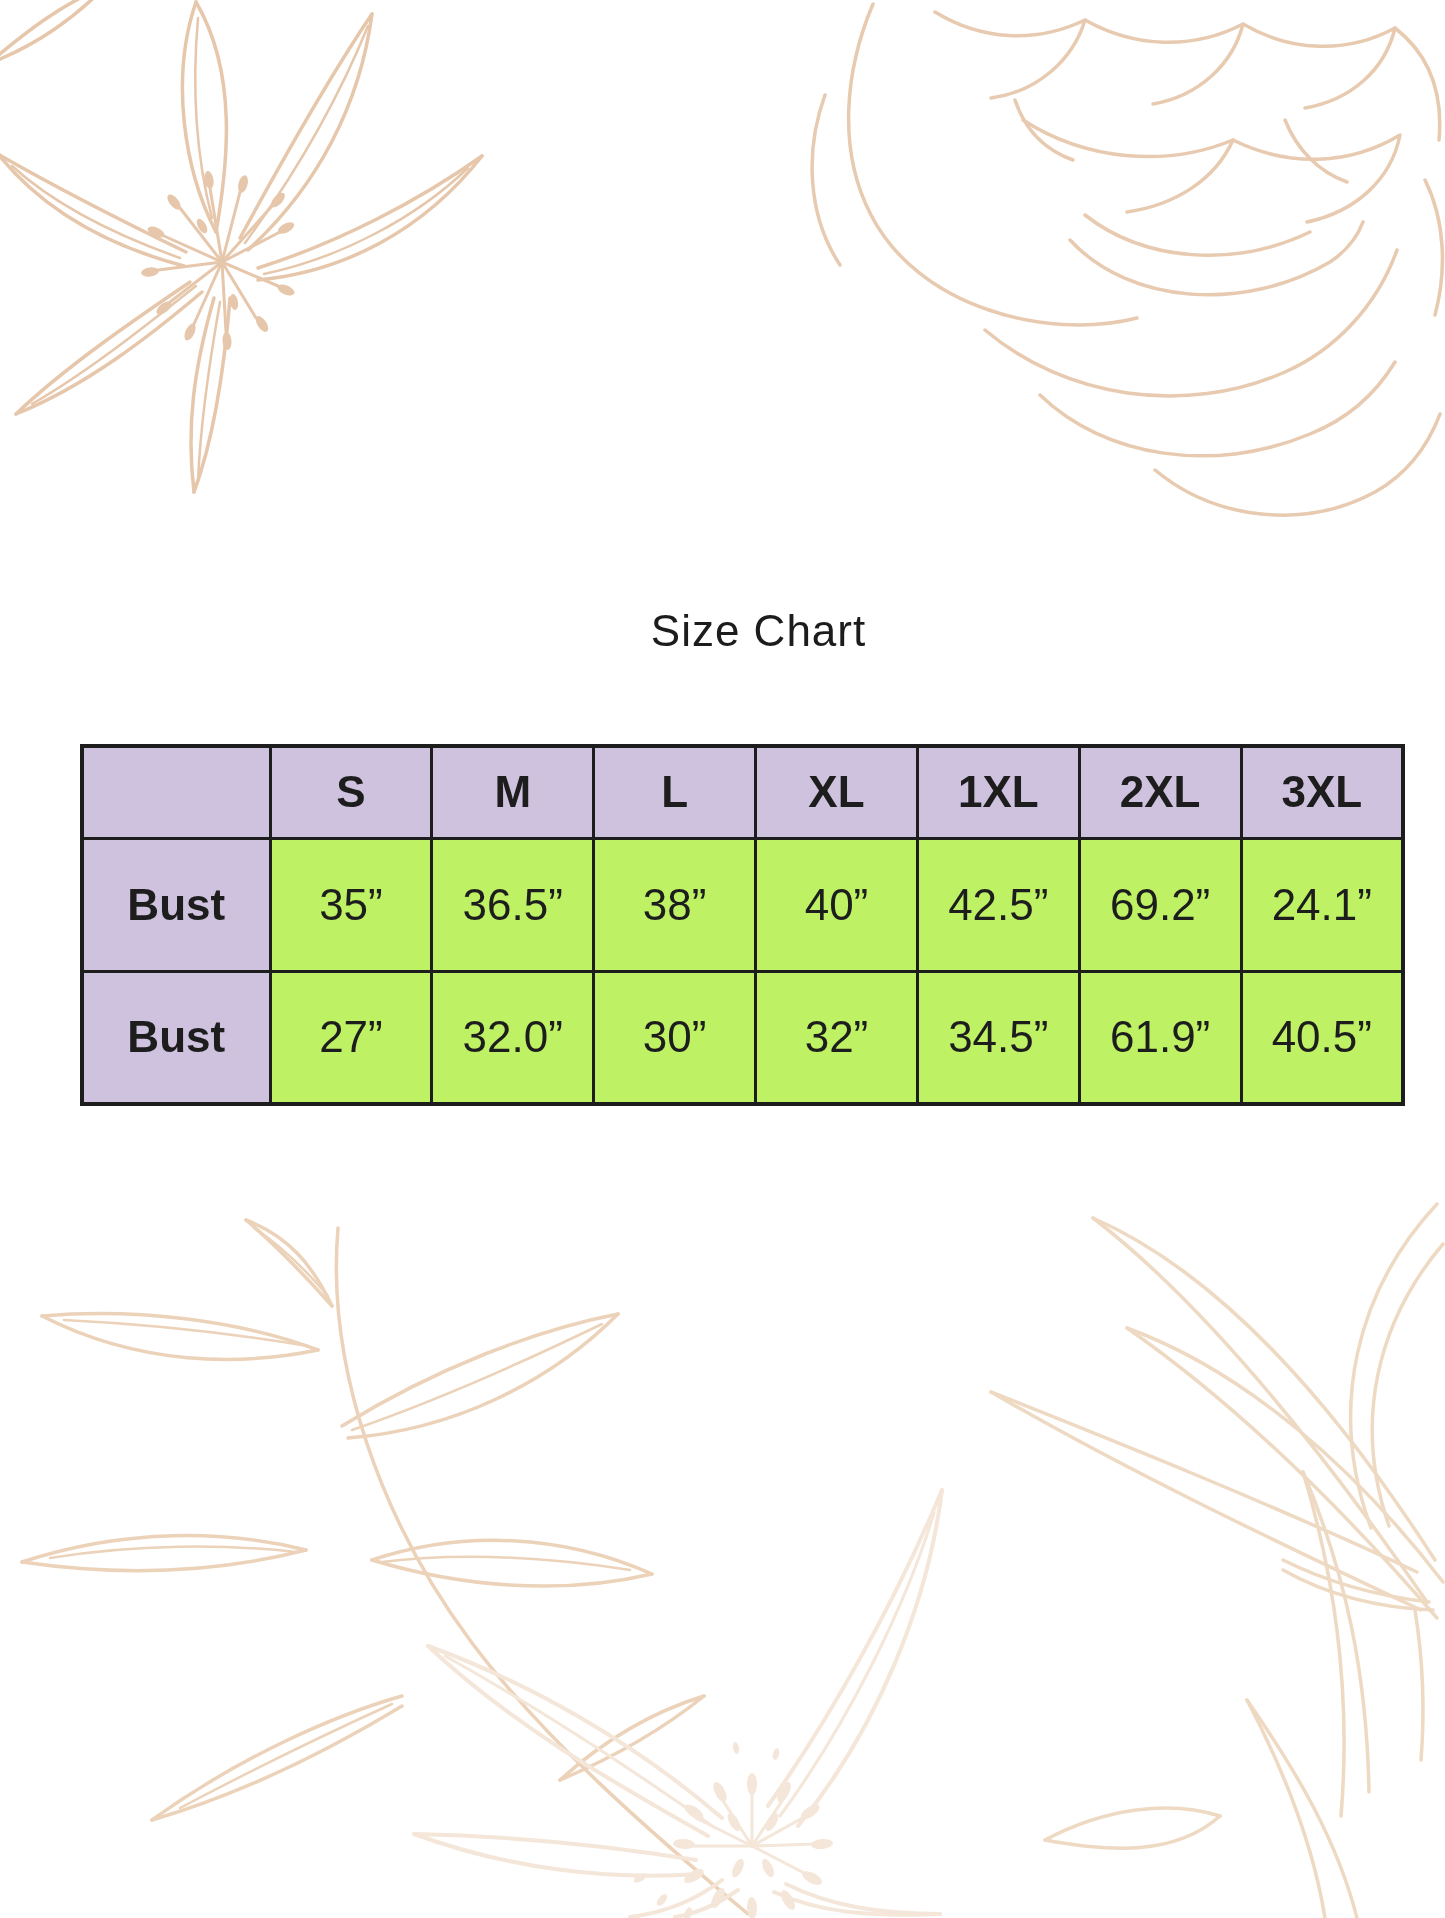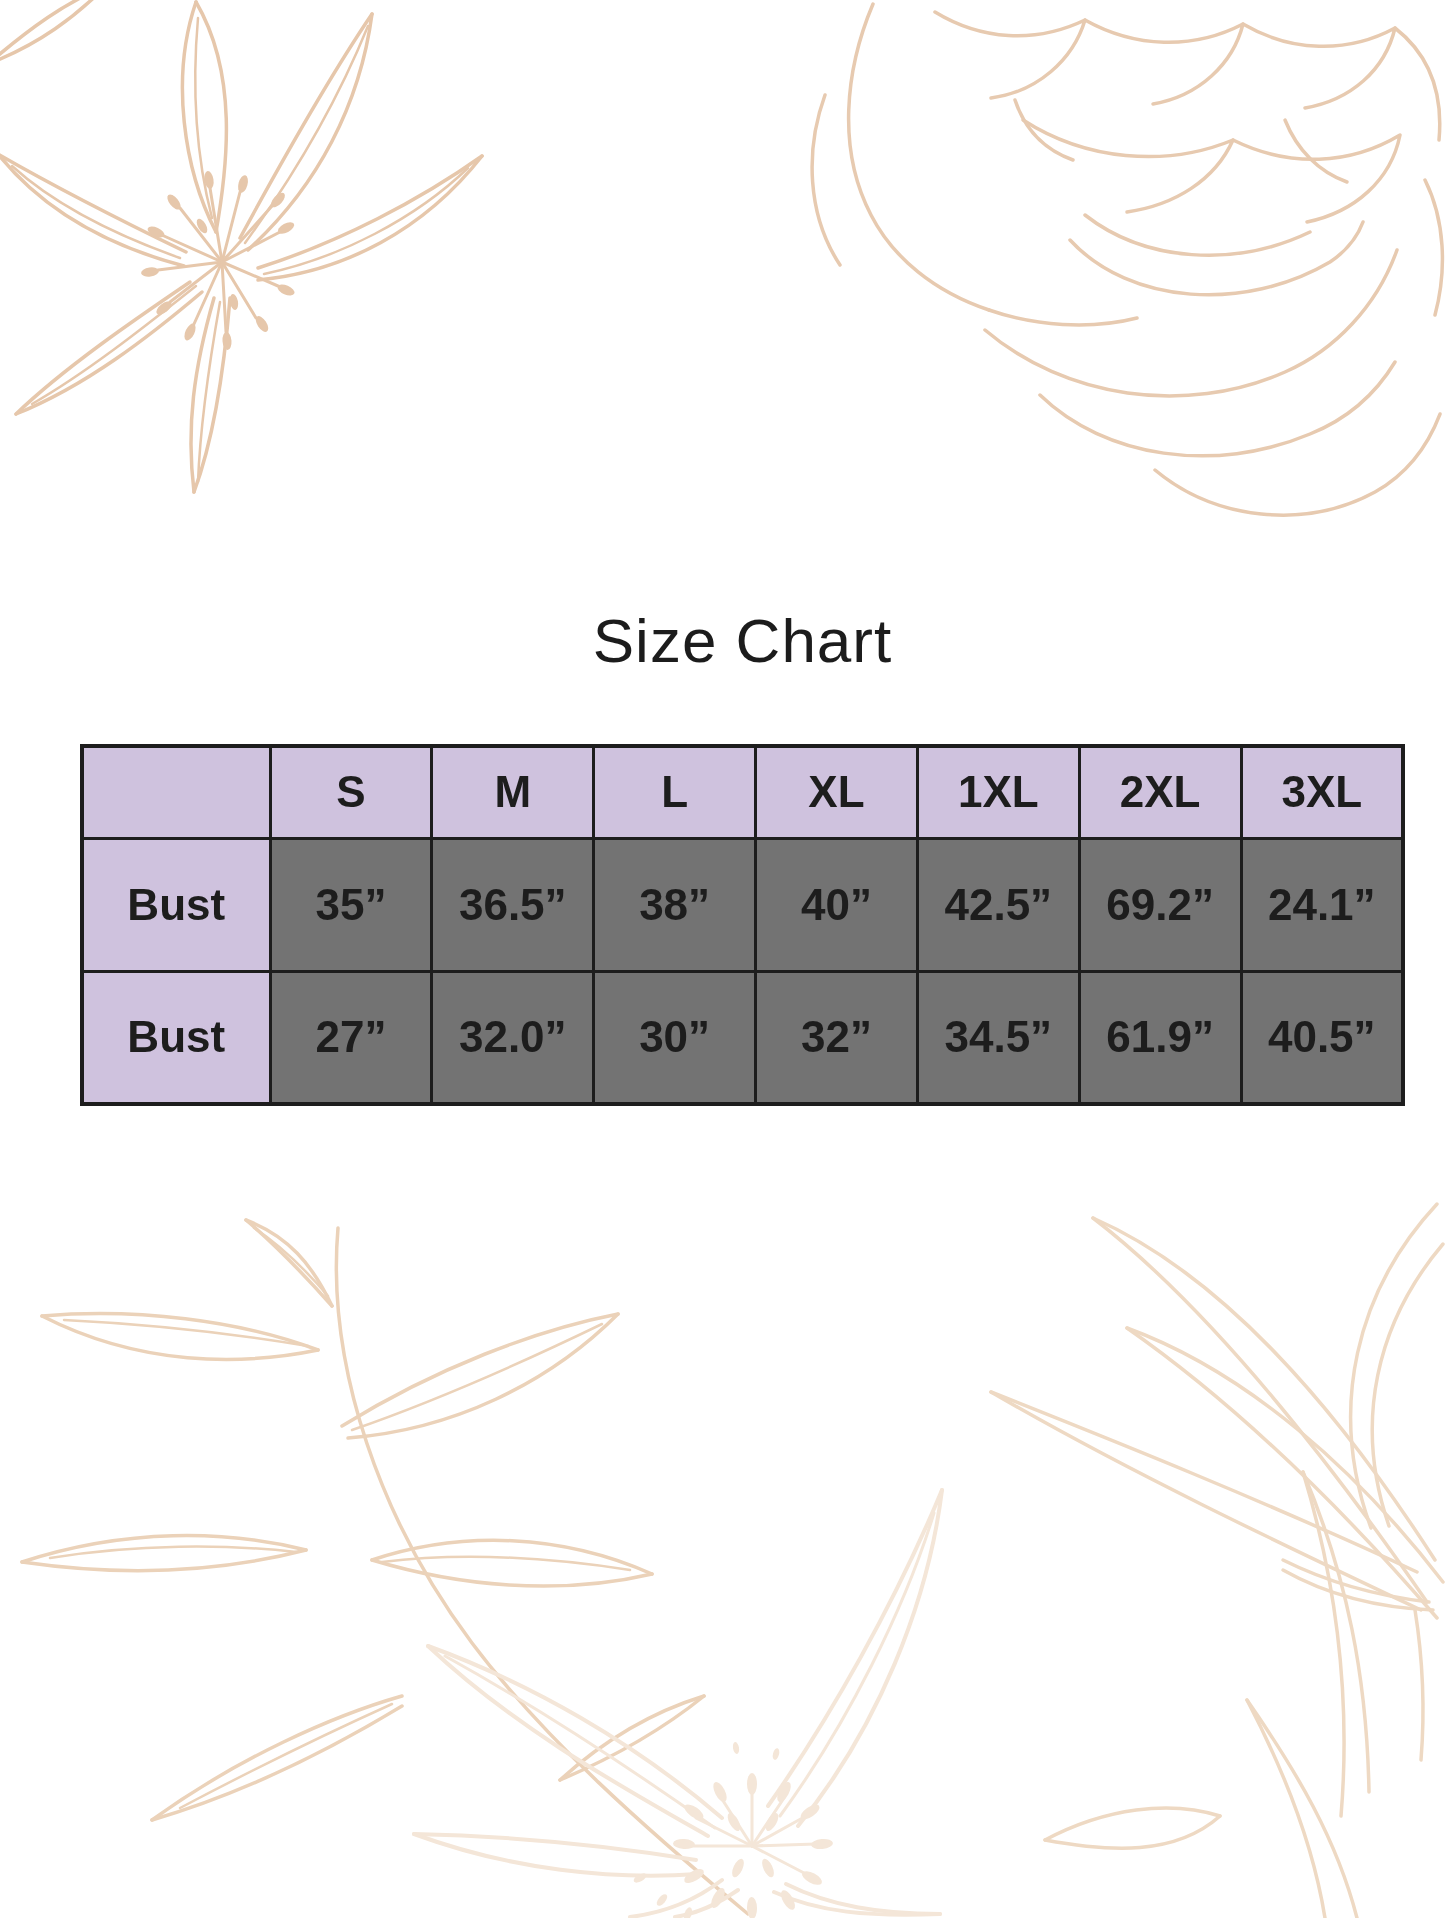--- a/index.html
+++ b/index.html
@@ -10,43 +10,43 @@
     overflow:hidden;
   }
   .page{position:relative;width:1445px;height:1918px;background:#ffffff;}
   .decor{position:absolute;pointer-events:none;}
   .decor-topleft{left:-12px;top:-14px;}
   .decor-topright{right:0;top:0;}
   .decor-bottomleft{left:0;bottom:0;}
   .decor-bottomcenter{left:400px;top:1398px;}
   .decor-right{left:985px;top:1140px;}
   .page-title{
-    position:absolute;left:80px;top:607px;width:1325px;
+    position:absolute;left:96px;top:607px;width:1325px;
     margin:0;text-align:center;
-    font-size:62px;font-weight:400;letter-spacing:1px;
+    font-size:44px;font-weight:400;letter-spacing:1px;
     color:#1c1c1c;line-height:1.1;
   }
   table.size-chart{
     position:absolute;left:80px;top:744px;
     width:1325px;height:362px;
     border-collapse:collapse;table-layout:fixed;
     background:#ffffff;
     color:#1d1d1d;
   }
   table.size-chart th,table.size-chart td{
     border:3px solid #1d1d1d;
     text-align:center;vertical-align:middle;
     font-size:44px;padding:0;
   }
   table.size-chart{border:4px solid #1d1d1d;}
   col.label-col{width:188px;}
   thead tr{height:92px;}
   tbody tr{height:90px;}
   thead th,tbody th{background:#cfc2de;font-weight:700;}
-  tbody td{background:#737373;font-weight:700;}
+  tbody td{background:#bef264;font-weight:400;}
 </style>
 </head>
 <body>
 
 <div class="page">
 
   <svg class="decor decor-topleft" width="520" height="520" viewBox="0 0 520 520" fill="none" stroke="#e6c7ab" stroke-width="3.5" stroke-linecap="round" stroke-linejoin="round">
     <path d="M0,78 C42,42 78,16 118,0"></path>
       <path d="M0,78 C52,58 88,30 118,0"></path>
     <path d="M228,246 C196,184 182,92 208,16"></path>

